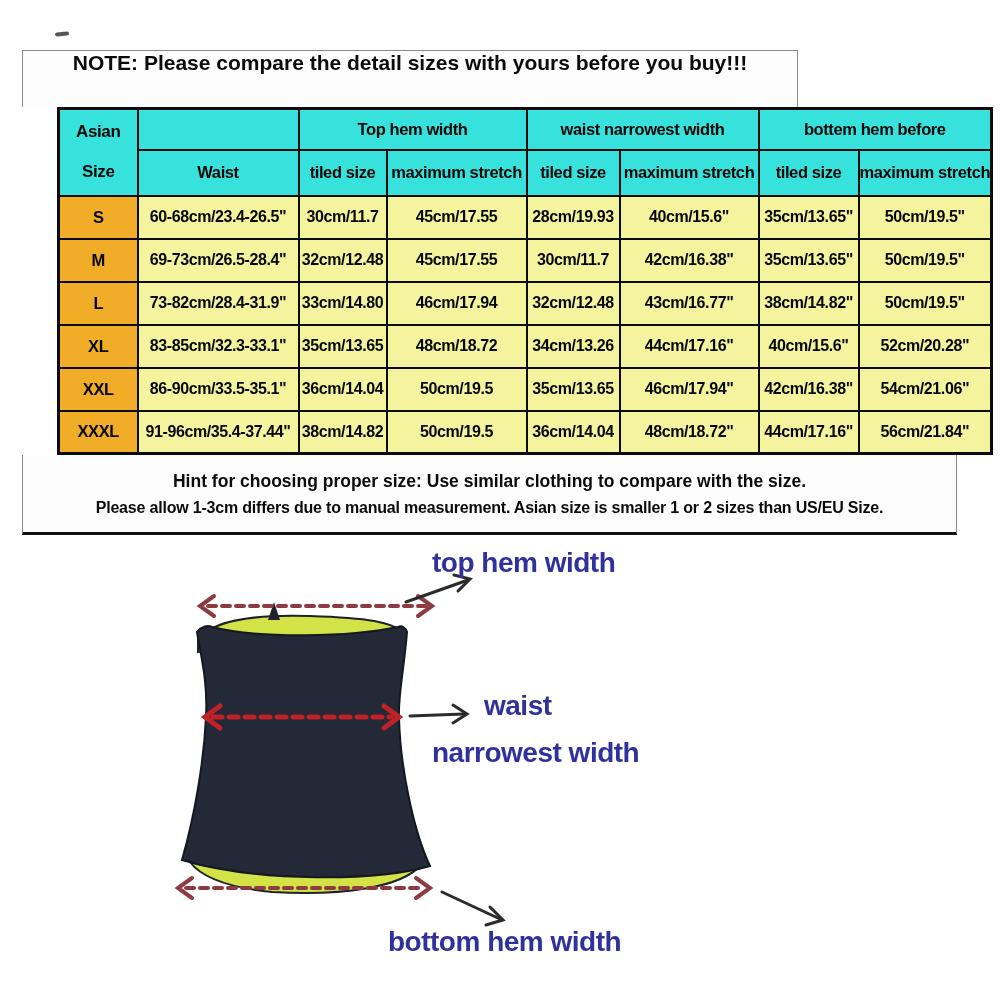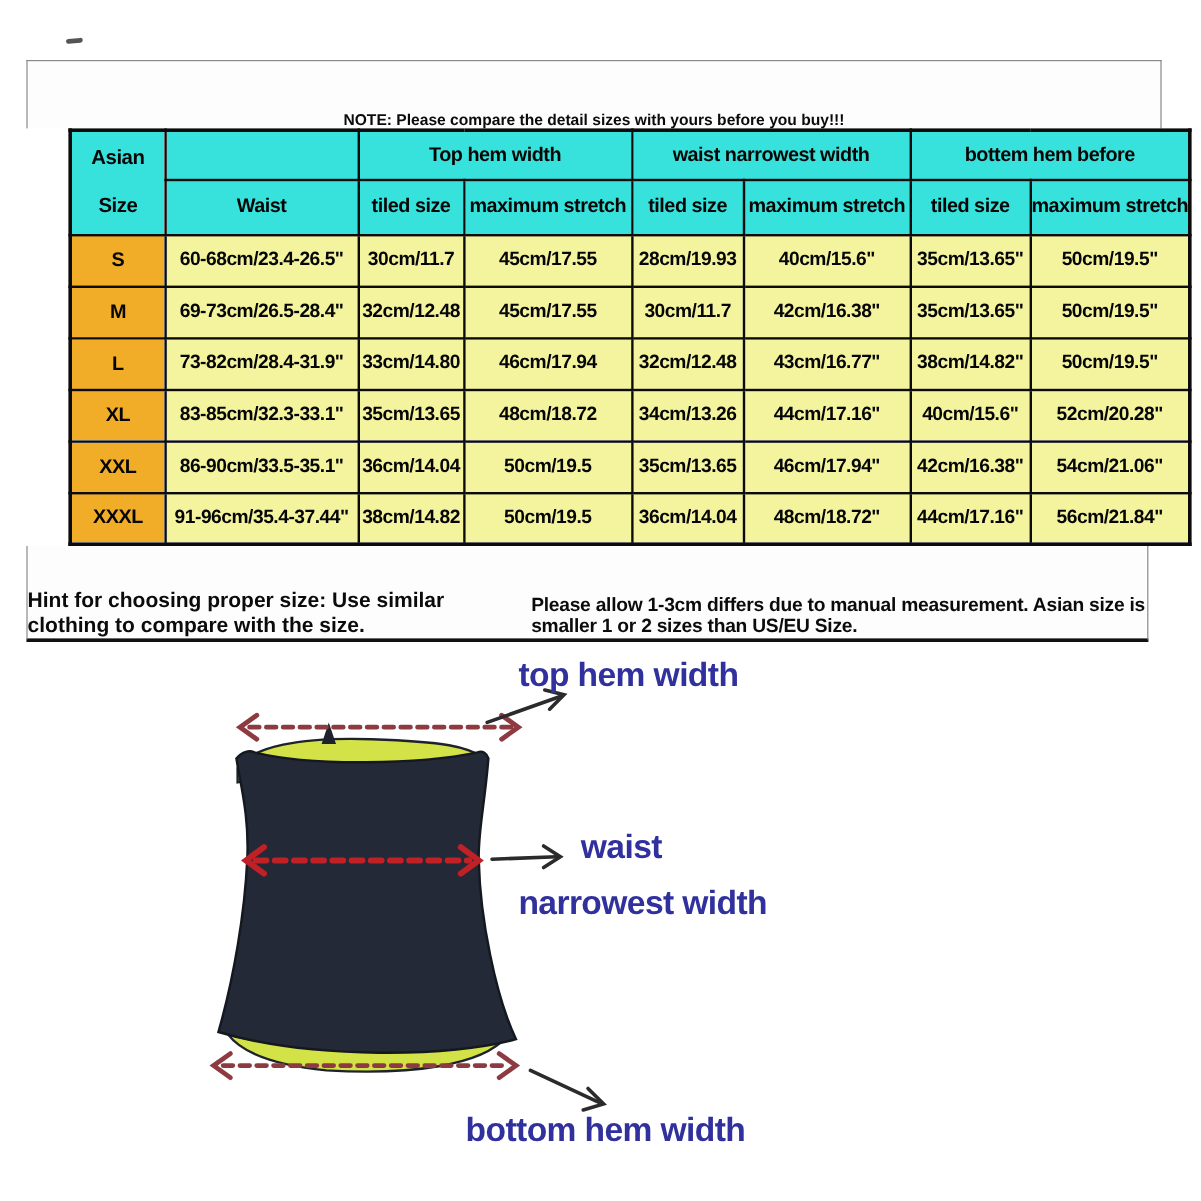--- a/index.html
+++ b/index.html
@@ -5,43 +5,43 @@
   * { margin:0; padding:0; box-sizing:border-box; }
   html,body { width:1001px; height:1001px; background:#ffffff; overflow:hidden;
               font-family:"Liberation Sans", sans-serif; }
   .abs { position:absolute; }
 
   
   #smudge { left:55px; top:32px; width:14px; height:4px; background:#2a2a2a;
             border-radius:2px; transform:rotate(-5deg); opacity:.8; }
 
   
-  #note-banner { left:22px; top:50px; width:946px; height:57px;
+  #note-banner { left:22px; top:50px; width:776px; height:57px;
                  border:1px solid #8a8a8a; border-bottom:none; background:#fdfdfd;
-                 display:flex; align-items:flex-end; justify-content:center;
-                 font-weight:700; font-size:13px; color:#0b0b0b; }
+                 display:flex; align-items:flex-start; justify-content:center;
+                 font-weight:700; font-size:21px; color:#0b0b0b; }
 
   
   #size-table { left:22px; top:107px; width:935px; border-collapse:collapse;
                 table-layout:fixed; border:3px solid #0b0b0b;margin-left:35px; }
   #size-table td { border:2px solid #0b0b0b; text-align:center; vertical-align:middle;
                    font-weight:700; color:#060606; white-space:nowrap; overflow:hidden;
                    font-size:16px; letter-spacing:-0.4px; padding:0; }
   .hdr  { background:#38e2dc; font-size:16.5px !important; }
   .corner { background:#38e2dc; }
   .corner .cl { line-height:40px; font-size:17px; }
   .sizecell { background:#f1ad28; font-size:16.5px !important; }
   .datacell { background:#f4f49f; }
   tr.h1 { height:41px; } tr.h2 { height:46px; } tr.dr { height:43px; }
 
   
   #hint-box { left:22px; top:455px; width:935px; height:80px;
               border:1px solid #8a8a8a; border-top:none; border-bottom:3px solid #101010;
-              background:#fdfdfd; display:flex; flex-direction:row;
-              align-items:flex-end; justify-content:center; gap:7px; }
+              background:#fdfdfd; display:flex; flex-direction:column;
+              align-items:center; justify-content:center; gap:7px; }
   #hint-box .hl1 { font-weight:700; font-size:17.5px; color:#0b0b0b; }
   #hint-box .hl2 { font-weight:700; font-size:16px; color:#0b0b0b; letter-spacing:-0.2px; }
 
   
   .diag-label { color:#31319e; font-weight:700; font-size:28px; letter-spacing:-0.5px;
                 white-space:nowrap; }
   #lbl-top      { left:432px; top:547px; }
   #lbl-waist    { left:484px; top:690px; }
   #lbl-narrow   { left:432px; top:737px; }
   #lbl-bottom   { left:388px; top:926px; }

